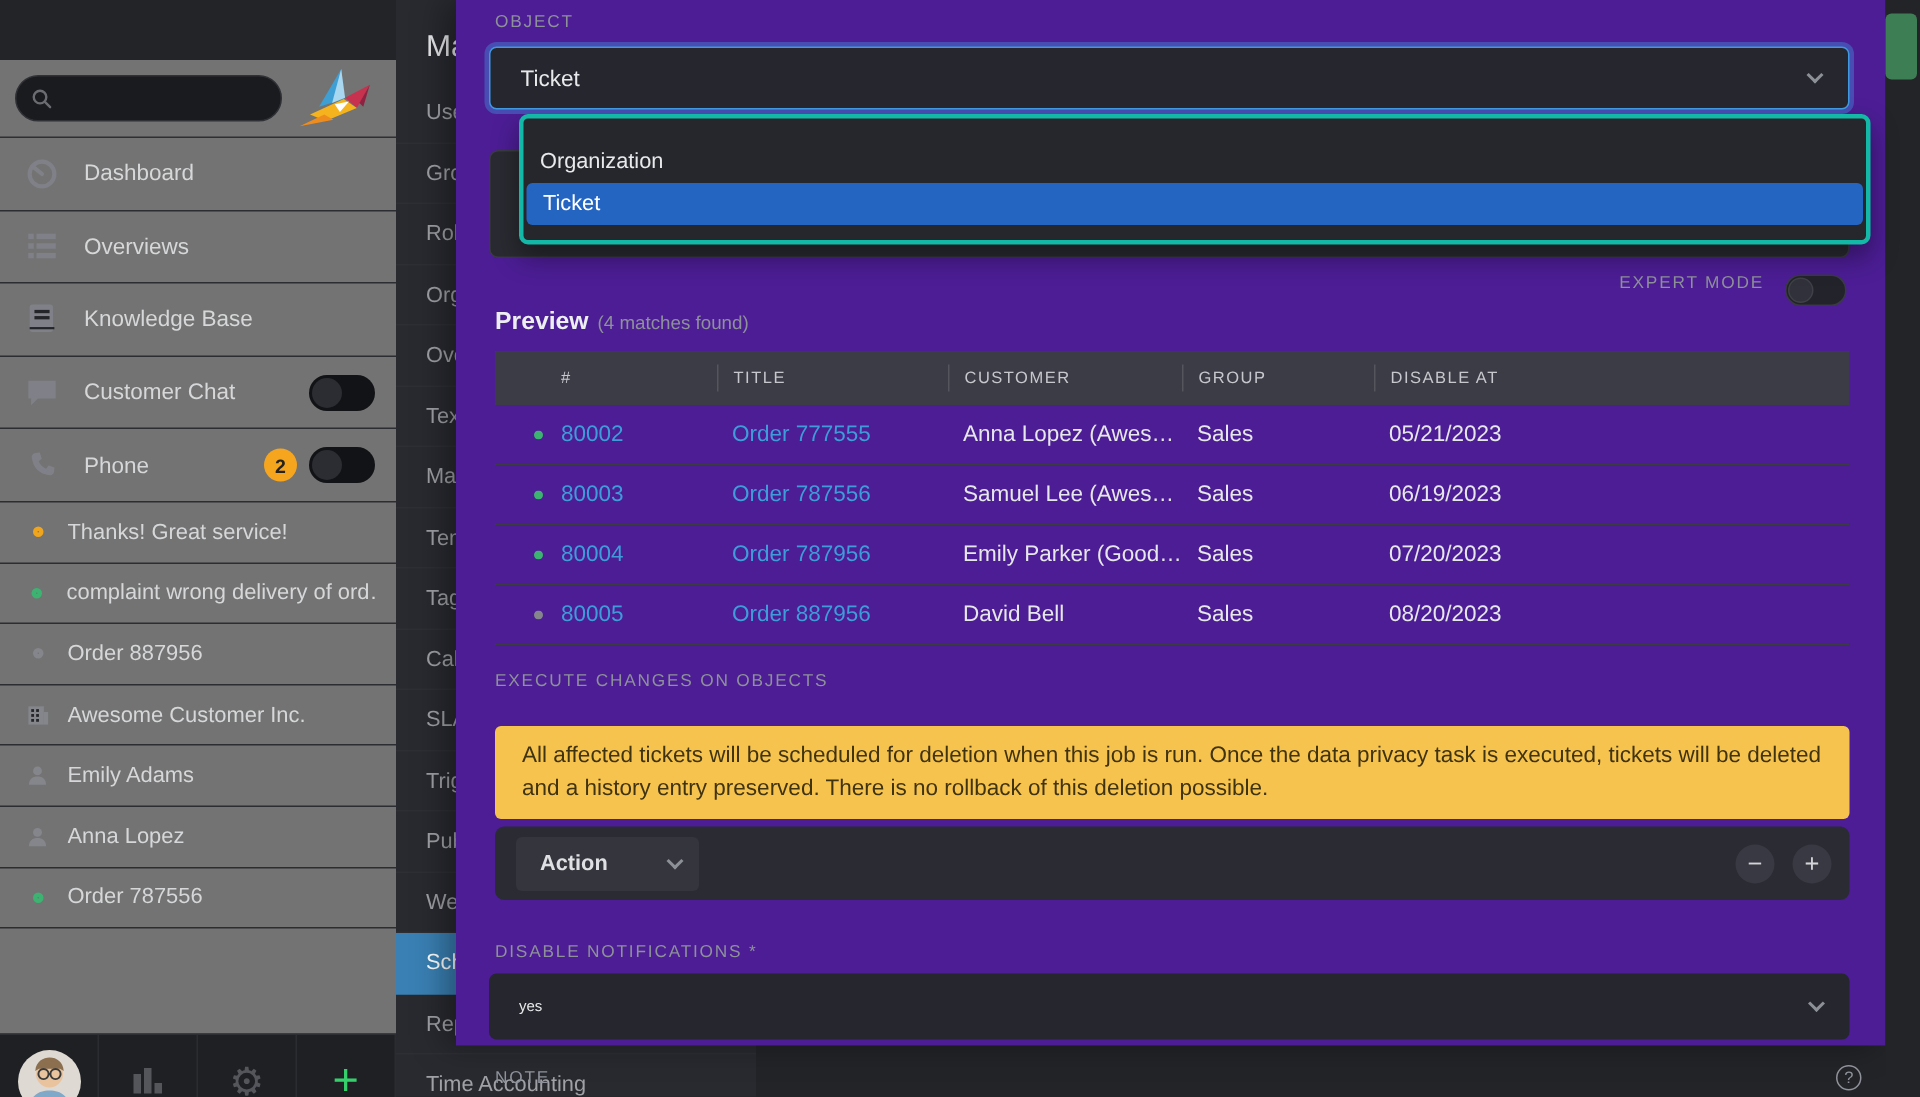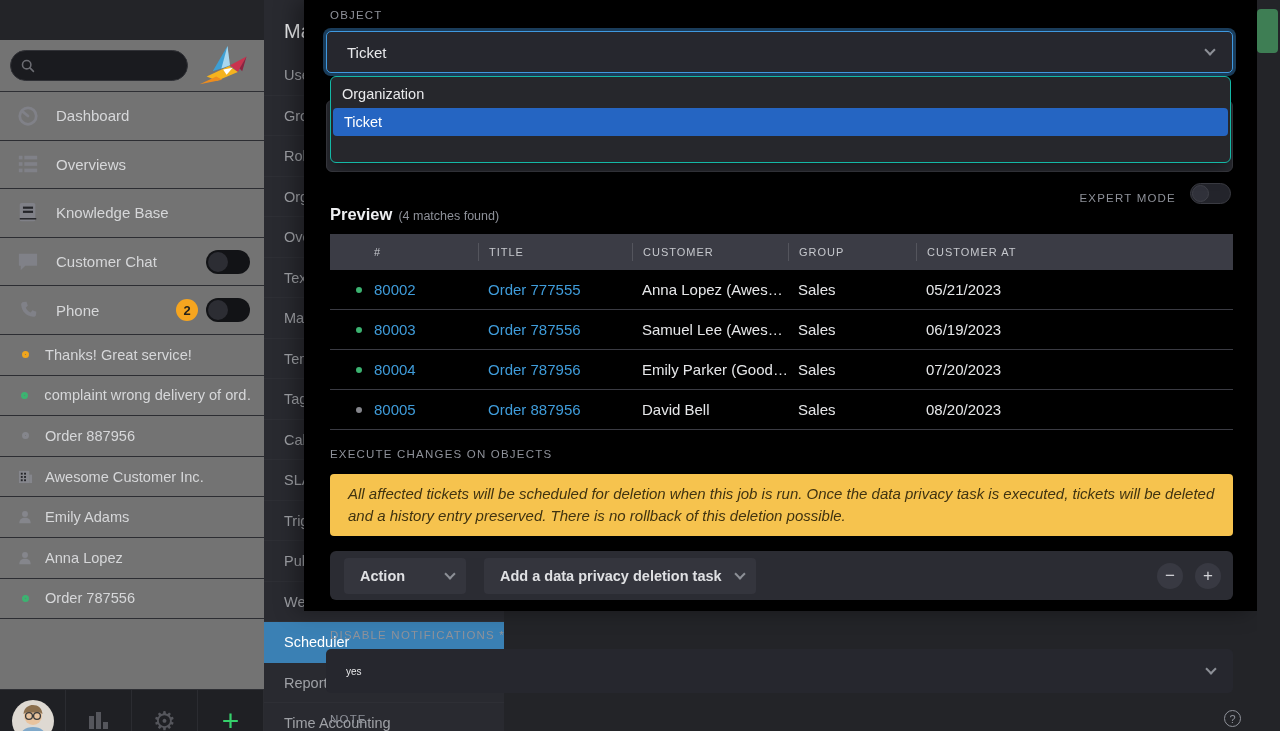--- a/index.html
+++ b/index.html
@@ -43,43 +43,43 @@
   
   .admin-col { position:absolute; left:264px; top:0; width:240px; height:731px;
     background:#292a30; }
   .admin-head { padding:20px 0 12px 20px; font-size:20px; font-weight:500; color:#e9eaec;
     white-space:nowrap; }
   .admin-item { height:40.5px; line-height:40.5px; padding-left:20px; font-size:14.5px;
     color:#9fa1a6; border-bottom:1px solid #2e2f35; white-space:nowrap; cursor:pointer; }
   .admin-item.active { background:#3a80b4; color:#ffffff; border-bottom-color:#3a80b4; }
 
   
-  .dialog { position:absolute; left:304px; top:0; width:953px; height:611px;
-    background:#000000; box-shadow:-8px 0 20px rgba(0,0,0,.35); }
+  .dialog { position:absolute; left:304px; top:0; width:953px; height:697px;
+    background:#4c1d95; box-shadow:-8px 0 20px rgba(0,0,0,.35); }
   .content { position:absolute; left:26px; top:0; width:903px; height:731px; }
   .uc-label { font-size:11.5px; letter-spacing:1.2px; color:#8e9199; }
 
   .object-label { position:absolute; top:9px; left:0; }
   .object-select { position:absolute; top:31px; left:-4px; width:907px; height:42px;
     background:#26272e; border:1px solid #3f99e0; border-radius:5px;
     box-shadow:0 0 0 3px rgba(64,150,224,.40); display:flex; align-items:center;
     padding:0 18px 0 20px; cursor:pointer; z-index:6; }
   .object-select .val { font-size:15px; color:#e8e9eb; flex:1; }
   .chev { width:8px; height:8px; border-right:2px solid #8d9097; border-bottom:2px solid #8d9097;
     transform:rotate(45deg); margin-top:-4px; }
   .ghost-field { position:absolute; top:100px; left:-4px; width:907px; height:72px;
     background:#2a2b32; border:1px solid #3b3c43; border-radius:6px; z-index:1; }
-  .dropdown { position:absolute; top:76px; left:0; width:901px; height:87px;
-    background:#26272c; border:1px solid #14b8a6; border-radius:6px;
-    box-shadow:0 8px 18px rgba(0,0,0,.4); z-index:5; overflow:hidden; padding-top:3px; }
+  .dropdown { position:absolute; top:76px; left:16px; width:901px; height:87px;
+    background:#26272c; border:3px solid #14b8a6; border-radius:6px;
+    box-shadow:0 8px 18px rgba(0,0,0,.4); z-index:5; overflow:hidden; padding-top:15px; }
   .opt { height:28px; line-height:28px; padding-left:11px; font-size:14.5px; color:#e8e9eb;
     cursor:pointer; }
   .opt.selected { background:#2565c2; border-radius:4px; margin:0 2px; color:#ffffff; }
 
-  .expert-row { position:absolute; top:183px; right:2px; display:flex; align-items:flex-end; z-index:2; }
+  .expert-row { position:absolute; top:183px; right:2px; display:flex; align-items:flex-start; z-index:2; }
   .mini-toggle { width:41px; height:21px; border-radius:11px; background:#23242b;
     border:1px solid #3a3b42; position:relative; margin-left:14px; cursor:pointer; }
   .mini-toggle .knob { position:absolute; left:1px; top:1px; width:17px; height:17px;
     border-radius:50%; background:#30313a; border:1px solid #3f4048; }
 
   .preview-label { position:absolute; top:205px; left:0; font-size:16.5px; font-weight:700;
     color:#edeef0; z-index:2; }
   .preview-label .matches { font-size:12.5px; font-weight:400; color:#8e9199; margin-left:6px; }
 
   .ptable { position:absolute; top:234px; left:0; width:903px; z-index:2; }
@@ -89,22 +89,22 @@
   .th { font-size:11px; letter-spacing:1px; color:#c6c8cd; padding-left:10px; }
   .th.sep { border-left:1px solid #54555d; height:18px; line-height:18px; }
   .trow { height:40px; border-bottom:1px solid #3a3b43; cursor:pointer; }
   .tc { font-size:15px; color:#e6e7e9; padding-left:10px; white-space:nowrap; overflow:hidden;
     text-overflow:ellipsis; }
   .c-icon { display:flex; justify-content:flex-end; padding-right:2px; }
   .link { color:#3f9cda; text-decoration:none; }
   .ring.small { width:6px; height:6px; border-width:3px; }
 
   .execute-label { position:absolute; top:448px; left:0; }
-  .warning { position:absolute; top:474px; left:0; width:903px; background:#f6c34e;
-    border-radius:4px; padding:9px 18px; font-size:15px; line-height:22px; color:#403310;font-style:italic; }
+  .warning { position:absolute; top:484px; left:0; width:903px; background:#f6c34e;
+    border-radius:4px; padding:9px 18px; font-size:15px; line-height:22px; color:#403310; }
 
   .action-panel { position:absolute; top:551px; left:0; width:903px; height:49px;
     background:#2b2c33; border-radius:6px; display:flex; align-items:center; padding:0 12px 0 14px; }
   .mini-select { height:36px; background:#34353d; border-radius:4px; display:flex;
     align-items:center; padding:0 12px 0 16px; cursor:pointer; }
   .mini-select .val { font-size:14.5px; color:#dfe0e3; margin-right:14px;font-weight:bold; }
   .act-sel { width:122px; margin-right:18px; }
   .circle-btn { width:26px; height:26px; border-radius:50%; background:#383942; color:#d3d4d8;
     font-size:17px; display:flex; align-items:center; justify-content:center; cursor:pointer; }
   .spacer { flex:1; }
@@ -360,21 +360,21 @@
       <span>Preview</span><span class="matches">(4 matches found)</span>
     </div>
 
     <div class="ptable">
       <div class="thead">
         <span class="th"></span>
         <span class="th">#</span>
         <span class="th sep">TITLE</span>
         <span class="th sep">CUSTOMER</span>
         <span class="th sep">GROUP</span>
-        <span class="th sep">CUSTOMER AT</span>
+        <span class="th sep">DISABLE AT</span>
       </div>
 
       <div class="trow">
         <span class="tc c-icon">
             <span class="ring small" data-state="green"></span>
           </span>
         <a class="tc link">80002</a>
         <a class="tc link">Order 777555</a>
         <span class="tc">Anna Lopez (Aweso…</span>
         <span class="tc">Sales</span>
@@ -414,24 +414,20 @@
 
     <div class="uc-label execute-label">EXECUTE CHANGES ON OBJECTS</div>
 
     <div class="warning">All affected tickets will be scheduled for deletion when this job is run. Once the data privacy task is executed, tickets will be deleted and a history entry preserved. There is no rollback of this deletion possible.</div>
 
     <div class="action-panel">
       <div class="mini-select act-sel">
         <span class="val">Action</span>
         <span class="chev" style="margin-left:auto;"></span>
       </div>
-      <div class="mini-select">
-        <span class="val">Add a data privacy deletion task</span>
-        <span class="chev"></span>
-      </div>
       <span class="spacer"></span>
       <div class="circle-btn">−</div>
       <div class="circle-btn">+</div>
     </div>
 
     <div class="uc-label disable-label">DISABLE NOTIFICATIONS *</div>
 
     <div class="yes-select">
       <span class="val">yes</span>
       <span class="chev"></span>

